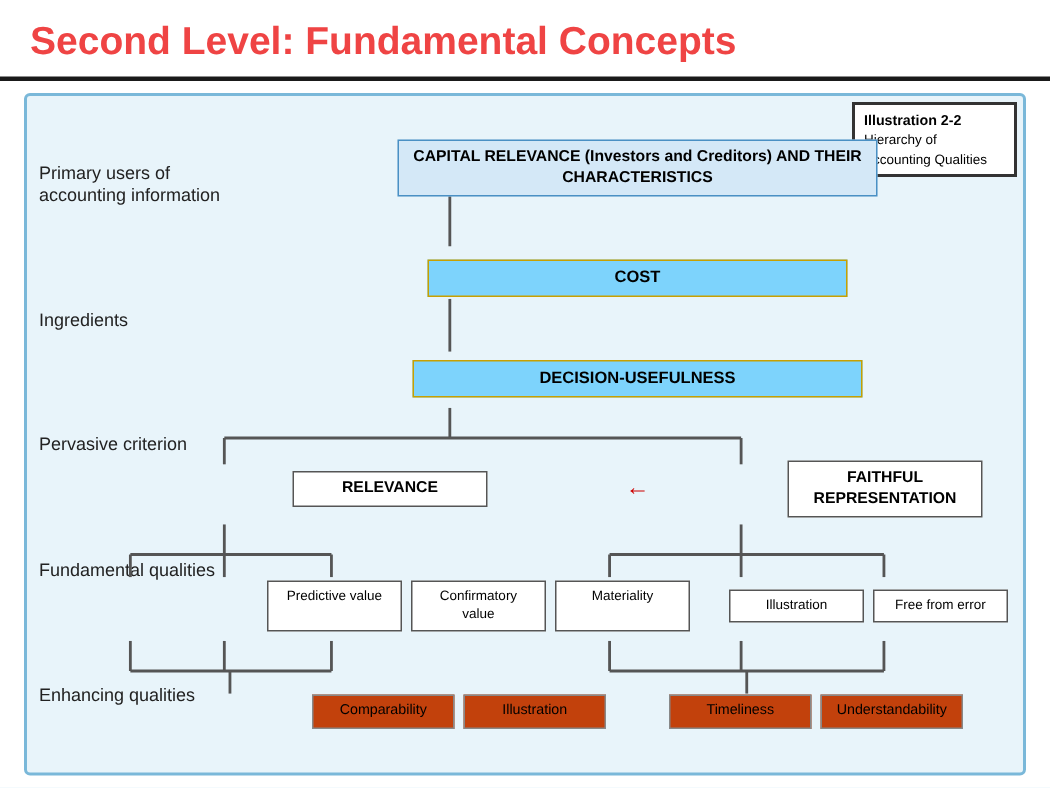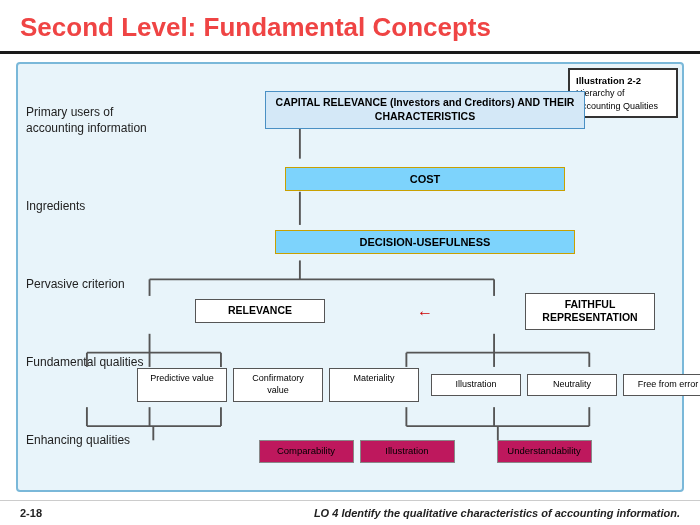--- a/index.html
+++ b/index.html
@@ -85,21 +85,21 @@
     }
     .box-yellow {
       background: #7dd3fc;
       border-color: #c8a000;
     }
     .box-white {
       background: #fff;
       border-color: #555;
     }
     .box-light {
-      background: #be185d;
+      background: #c2410c;
       border-color: #888;
     }
     
     .cap-box {
       width: 320px;
       font-size: 10.5px;
     }
     
     .cost-box {
       width: 280px;
@@ -288,36 +288,32 @@
 
         <div class="diagram-row row5">
           <div class="group-left">
             <div class="box box-white ingr-box">Predictive value</div>
             <div class="box box-white ingr-box">Confirmatory value</div>
             <div class="box box-white ingr-box">Materiality</div>
           </div>
           <div style="width:30px"></div>
           <div class="group-right">
             <div class="box box-white ingr-box">Illustration</div>
-            <div class="box box-white ingr-box">Neutrality</div>
             <div class="box box-white ingr-box">Free from error</div>
           </div>
         </div>
 
         <div class="diagram-row row6">
           <div class="group-left">
             <div class="box box-light enh-box">Comparability</div>
             <div class="box box-light enh-box">Illustration</div>
           </div>
           <div style="width:30px"></div>
           <div class="group-right">
+            <div class="box box-light enh-box">Timeliness</div>
             <div class="box box-light enh-box">Understandability</div>
           </div>
         </div>
 
       </div>
     </div>
   </div>
-  <div class="footer">
-    <span class="footer-left">2-18</span>
-    <span class="footer-right">LO 4  Identify the qualitative characteristics of accounting information.</span>
-  </div>
 </div>
 
 </body></html>

